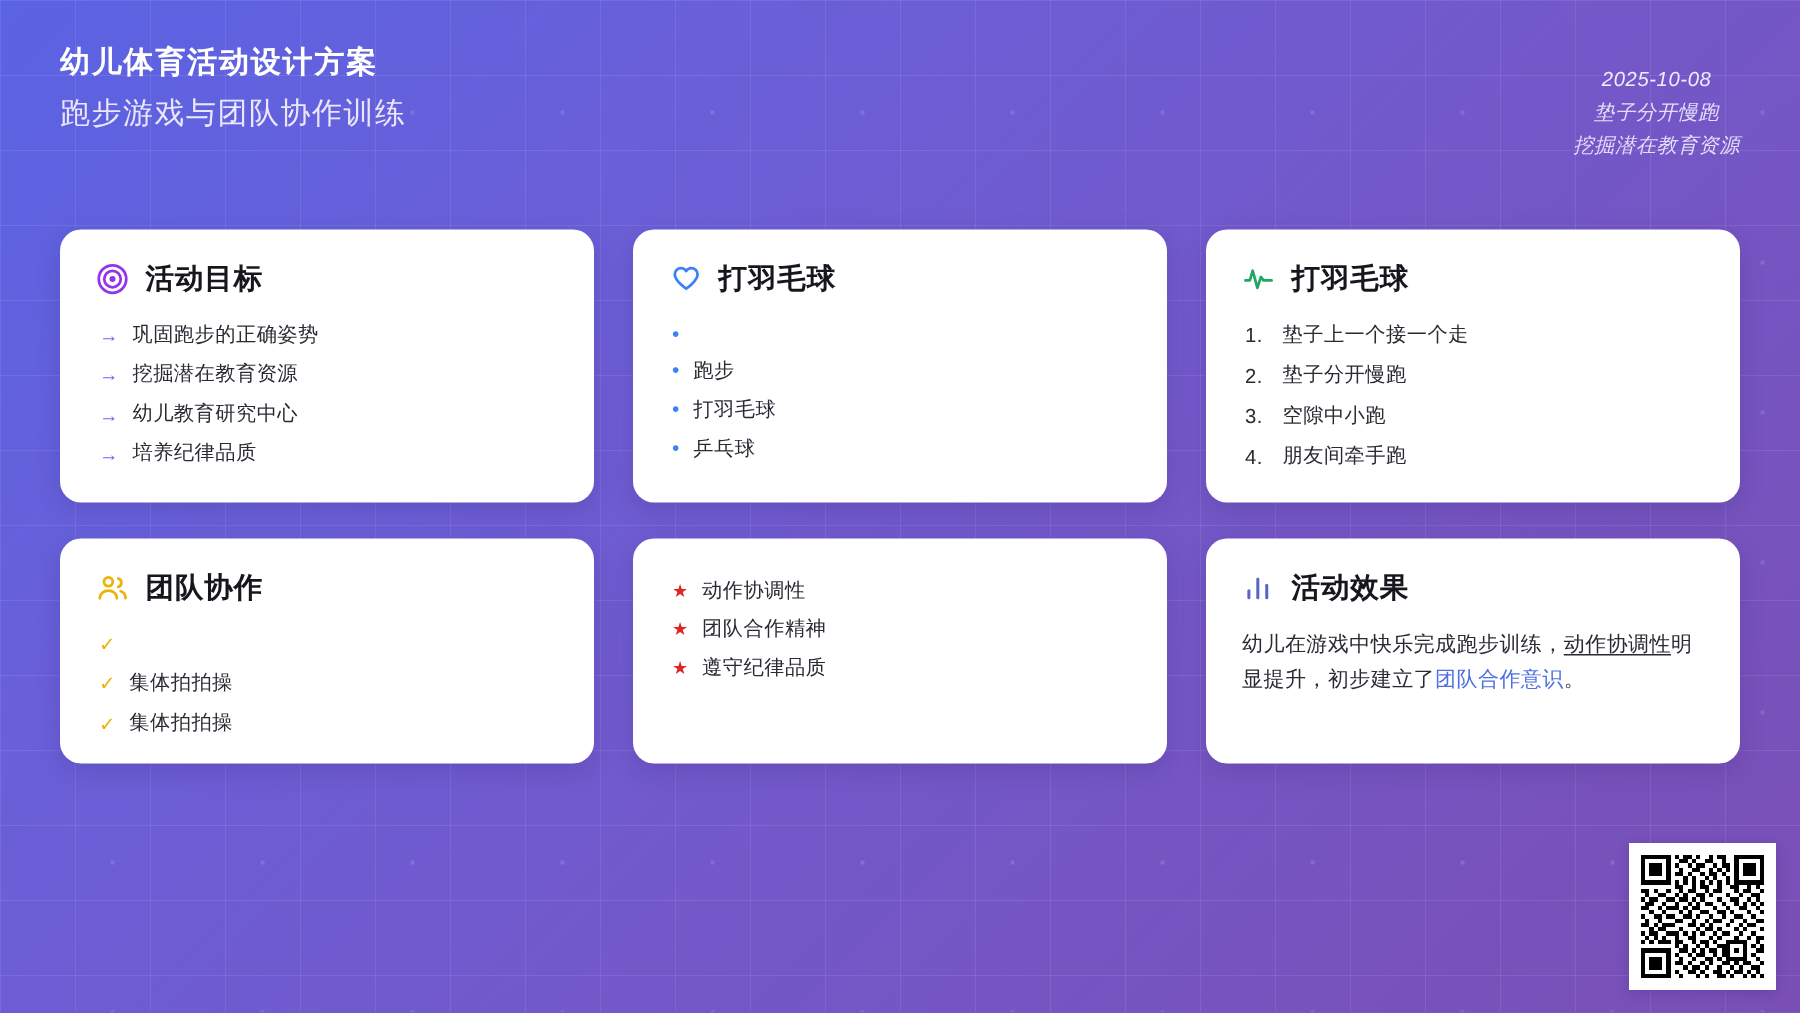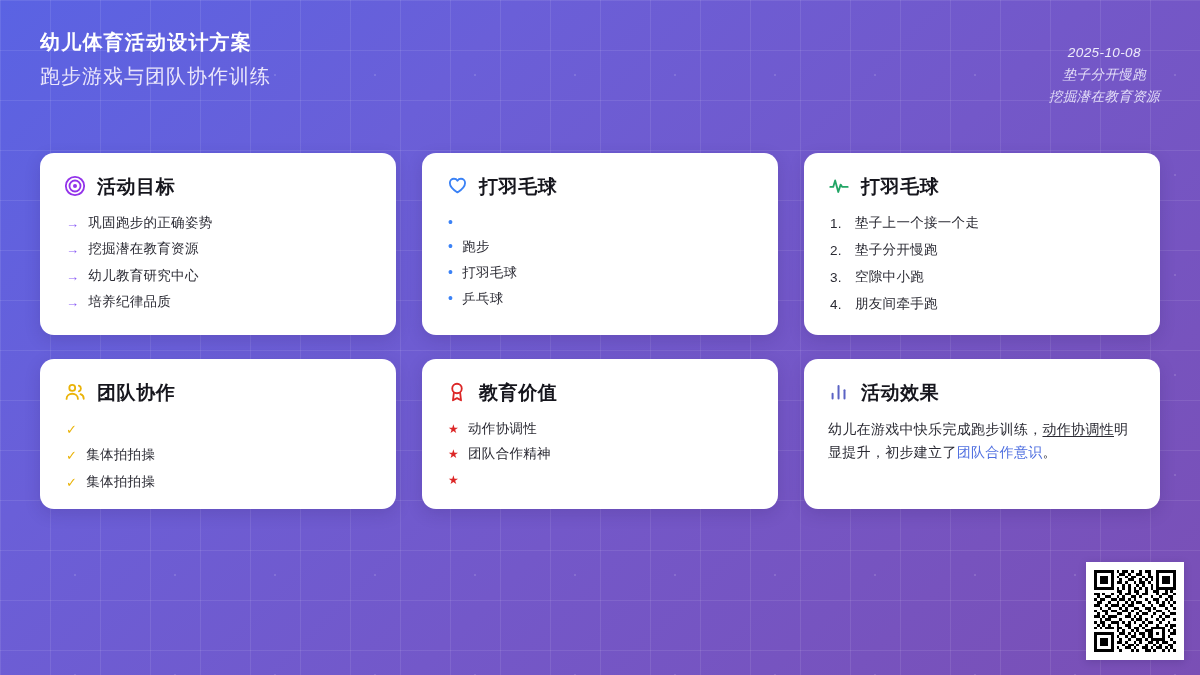--- a/index.html
+++ b/index.html
@@ -233,38 +233,32 @@
             <span class="li-text">集体拍拍操</span>
           </li>
         <li>
             <span class="bullet check">✓</span>
             <span class="li-text">集体拍拍操</span>
           </li>
       </ul>
     </div>
 
     <div class="card">
-      <div class="card-head">
-        <svg class="card-icon" viewBox="0 0 24 24" fill="none" stroke="#dc2626" stroke-width="2" stroke-linecap="round" stroke-linejoin="round">
-          <circle cx="12" cy="8.2" r="5.2"></circle>
-          <path d="M8.6 12.6 7.6 21l4.4-2.3 4.4 2.3-1-8.4"></path>
-        </svg>
-        <div class="card-title">教育价值</div>
-      </div>
       <ul class="card-list">
         <li>
             <span class="bullet star">★</span>
             <span class="li-text">动作协调性</span>
           </li>
         <li>
             <span class="bullet star">★</span>
             <span class="li-text">团队合作精神</span>
           </li>
         <li>
             <span class="bullet star">★</span>
+            <span class="li-text">遵守纪律品质</span>
           </li>
       </ul>
     </div>
 
     <div class="card">
       <div class="card-head">
         <svg class="card-icon" viewBox="0 0 24 24" fill="none" stroke="#5b63c4" stroke-width="2.2" stroke-linecap="round">
           <line x1="5" y1="14" x2="5" y2="19"></line>
           <line x1="11.5" y1="5.5" x2="11.5" y2="19"></line>
           <line x1="18" y1="10" x2="18" y2="19"></line>

